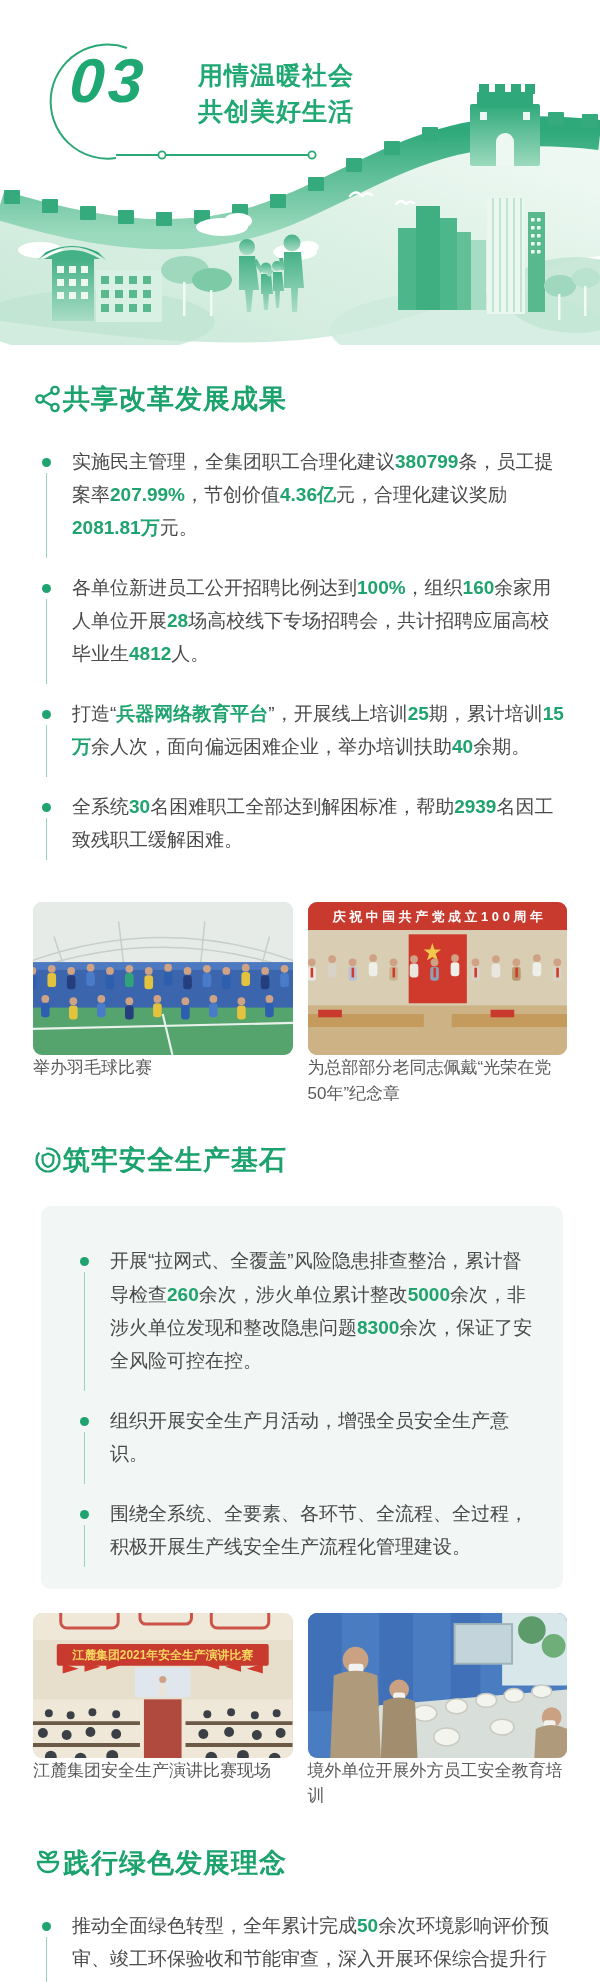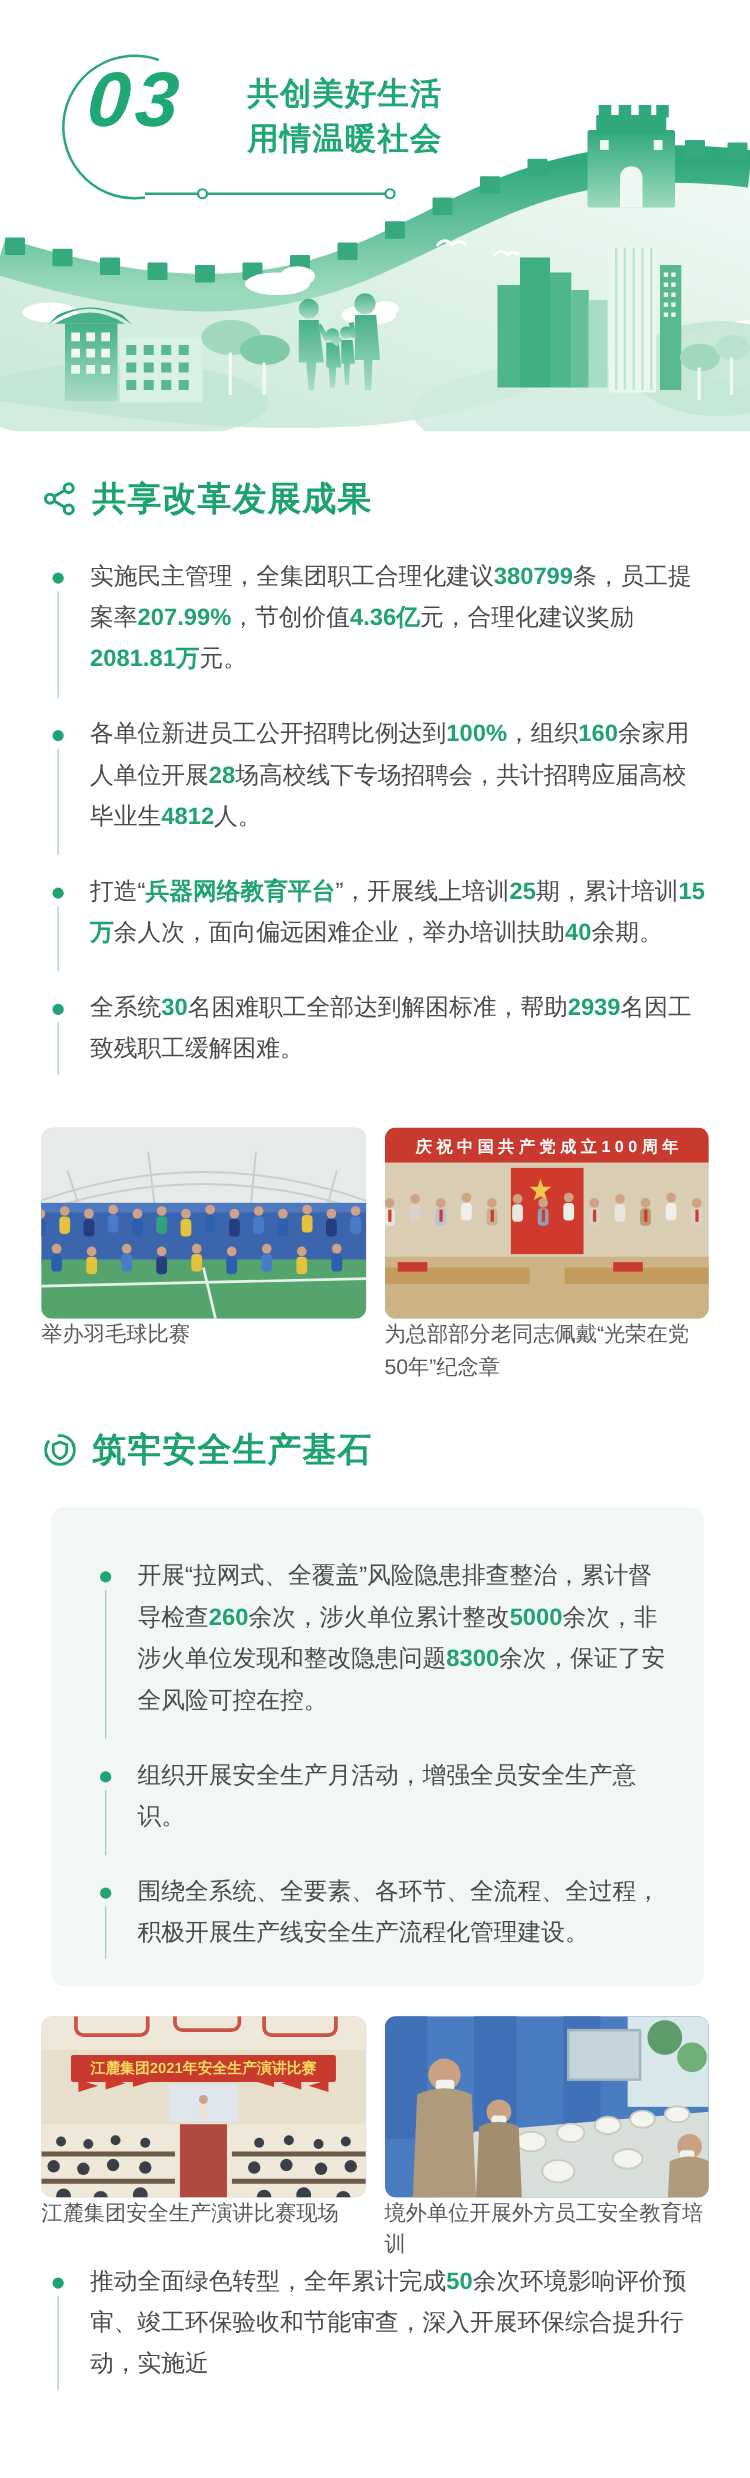--- a/index.html
+++ b/index.html
@@ -31,21 +31,21 @@
     transform:skewX(-4deg);
   }
   .logo-titles{position:absolute;top:36px;left:168px;}
   .logo-title-line{
     font-size:25px;font-weight:800;color:#1FA873;
     line-height:1.42;letter-spacing:1px;white-space:nowrap;
   }
 
   
   main{padding:0 33px 46px;}
-  .sec-head{display:flex;align-items:center;gap:11px;margin:36px 0 28px;}
+  .sec-head{display:flex;align-items:center;gap:0;margin:36px 0 28px;}
   .sec-head h2{
     margin:0;font-size:27px;font-weight:800;color:#1BA26D;letter-spacing:1px;
   }
   .sec-icon{flex:0 0 auto;display:flex;}
 
   ul.bullets{list-style:none;margin:0;padding:0;}
   ul.bullets li{
     position:relative;
     padding-left:39px;
     margin-bottom:27px;
@@ -253,22 +253,22 @@
 
     <div class="logo-wrap">
       <svg class="logo-arc" width="330" height="160" viewBox="0 0 330 160">
         <path d="M97,26 A57,57 0 1 0 86,136" fill="none" stroke="#2aa875" stroke-width="2"></path>
         <line x1="86" y1="133" x2="282" y2="133" stroke="#2aa875" stroke-width="2"></line>
         <circle cx="132" cy="133" r="3.6" fill="#ffffff" stroke="#2aa875" stroke-width="1.8"></circle>
         <circle cx="282" cy="133" r="3.6" fill="#ffffff" stroke="#2aa875" stroke-width="1.8"></circle>
       </svg>
       <div class="logo-number">03</div>
       <div class="logo-titles">
+        <div class="logo-title-line">用情温暖社会</div>
         <div class="logo-title-line">共创美好生活</div>
-        <div class="logo-title-line">用情温暖社会</div>
       </div>
     </div>
   </header>
 
   <main>
 
     <section>
       <div class="sec-head">
         <span class="sec-icon">
           <svg width="30" height="30" viewBox="0 0 30 30">
@@ -500,19 +500,32 @@
                 <rect x="238" y="119" width="12" height="7" rx="3" fill="#f2f2f0"></rect>
               <path d="M230,128 q16,-8 32,0 l0,40 -34,0 Z" fill="#b09a7c"></path>
             </g>
           </svg>
         </div>
         <figcaption>境外单位开展外方员工安全教育培训</figcaption>
       </figure>
     </div>
 
     <section>
+      <div class="sec-head">
+        <span class="sec-icon">
+          <svg width="30" height="30" viewBox="0 0 30 30">
+            <g fill="none" stroke="#1BA26D" stroke-width="2.3" stroke-linecap="round" stroke-linejoin="round">
+              <path d="M5,14 a10,10 0 0 0 20,0 Z"></path>
+              <path d="M15,14 V9"></path>
+              <path d="M15,10 C15,5 11,3.5 7,4 C7,9 11,10.5 15,10 Z"></path>
+              <path d="M15,10 C15,5 19,3.5 23,4 C23,9 19,10.5 15,10 Z"></path>
+            </g>
+          </svg>
+        </span>
+        <h2>践行绿色发展理念</h2>
+      </div>
       <ul class="bullets">
           <li><span>推动全面绿色转型，全年累计完成</span><span class="hl">50</span><span>余次环境影响评价预审、竣工环保验收和节能审查，深入开展环保综合提升行动，实施近</span></li>
         </ul>
     </section>
 
   </main>
 </div>
 
 </body></html>

